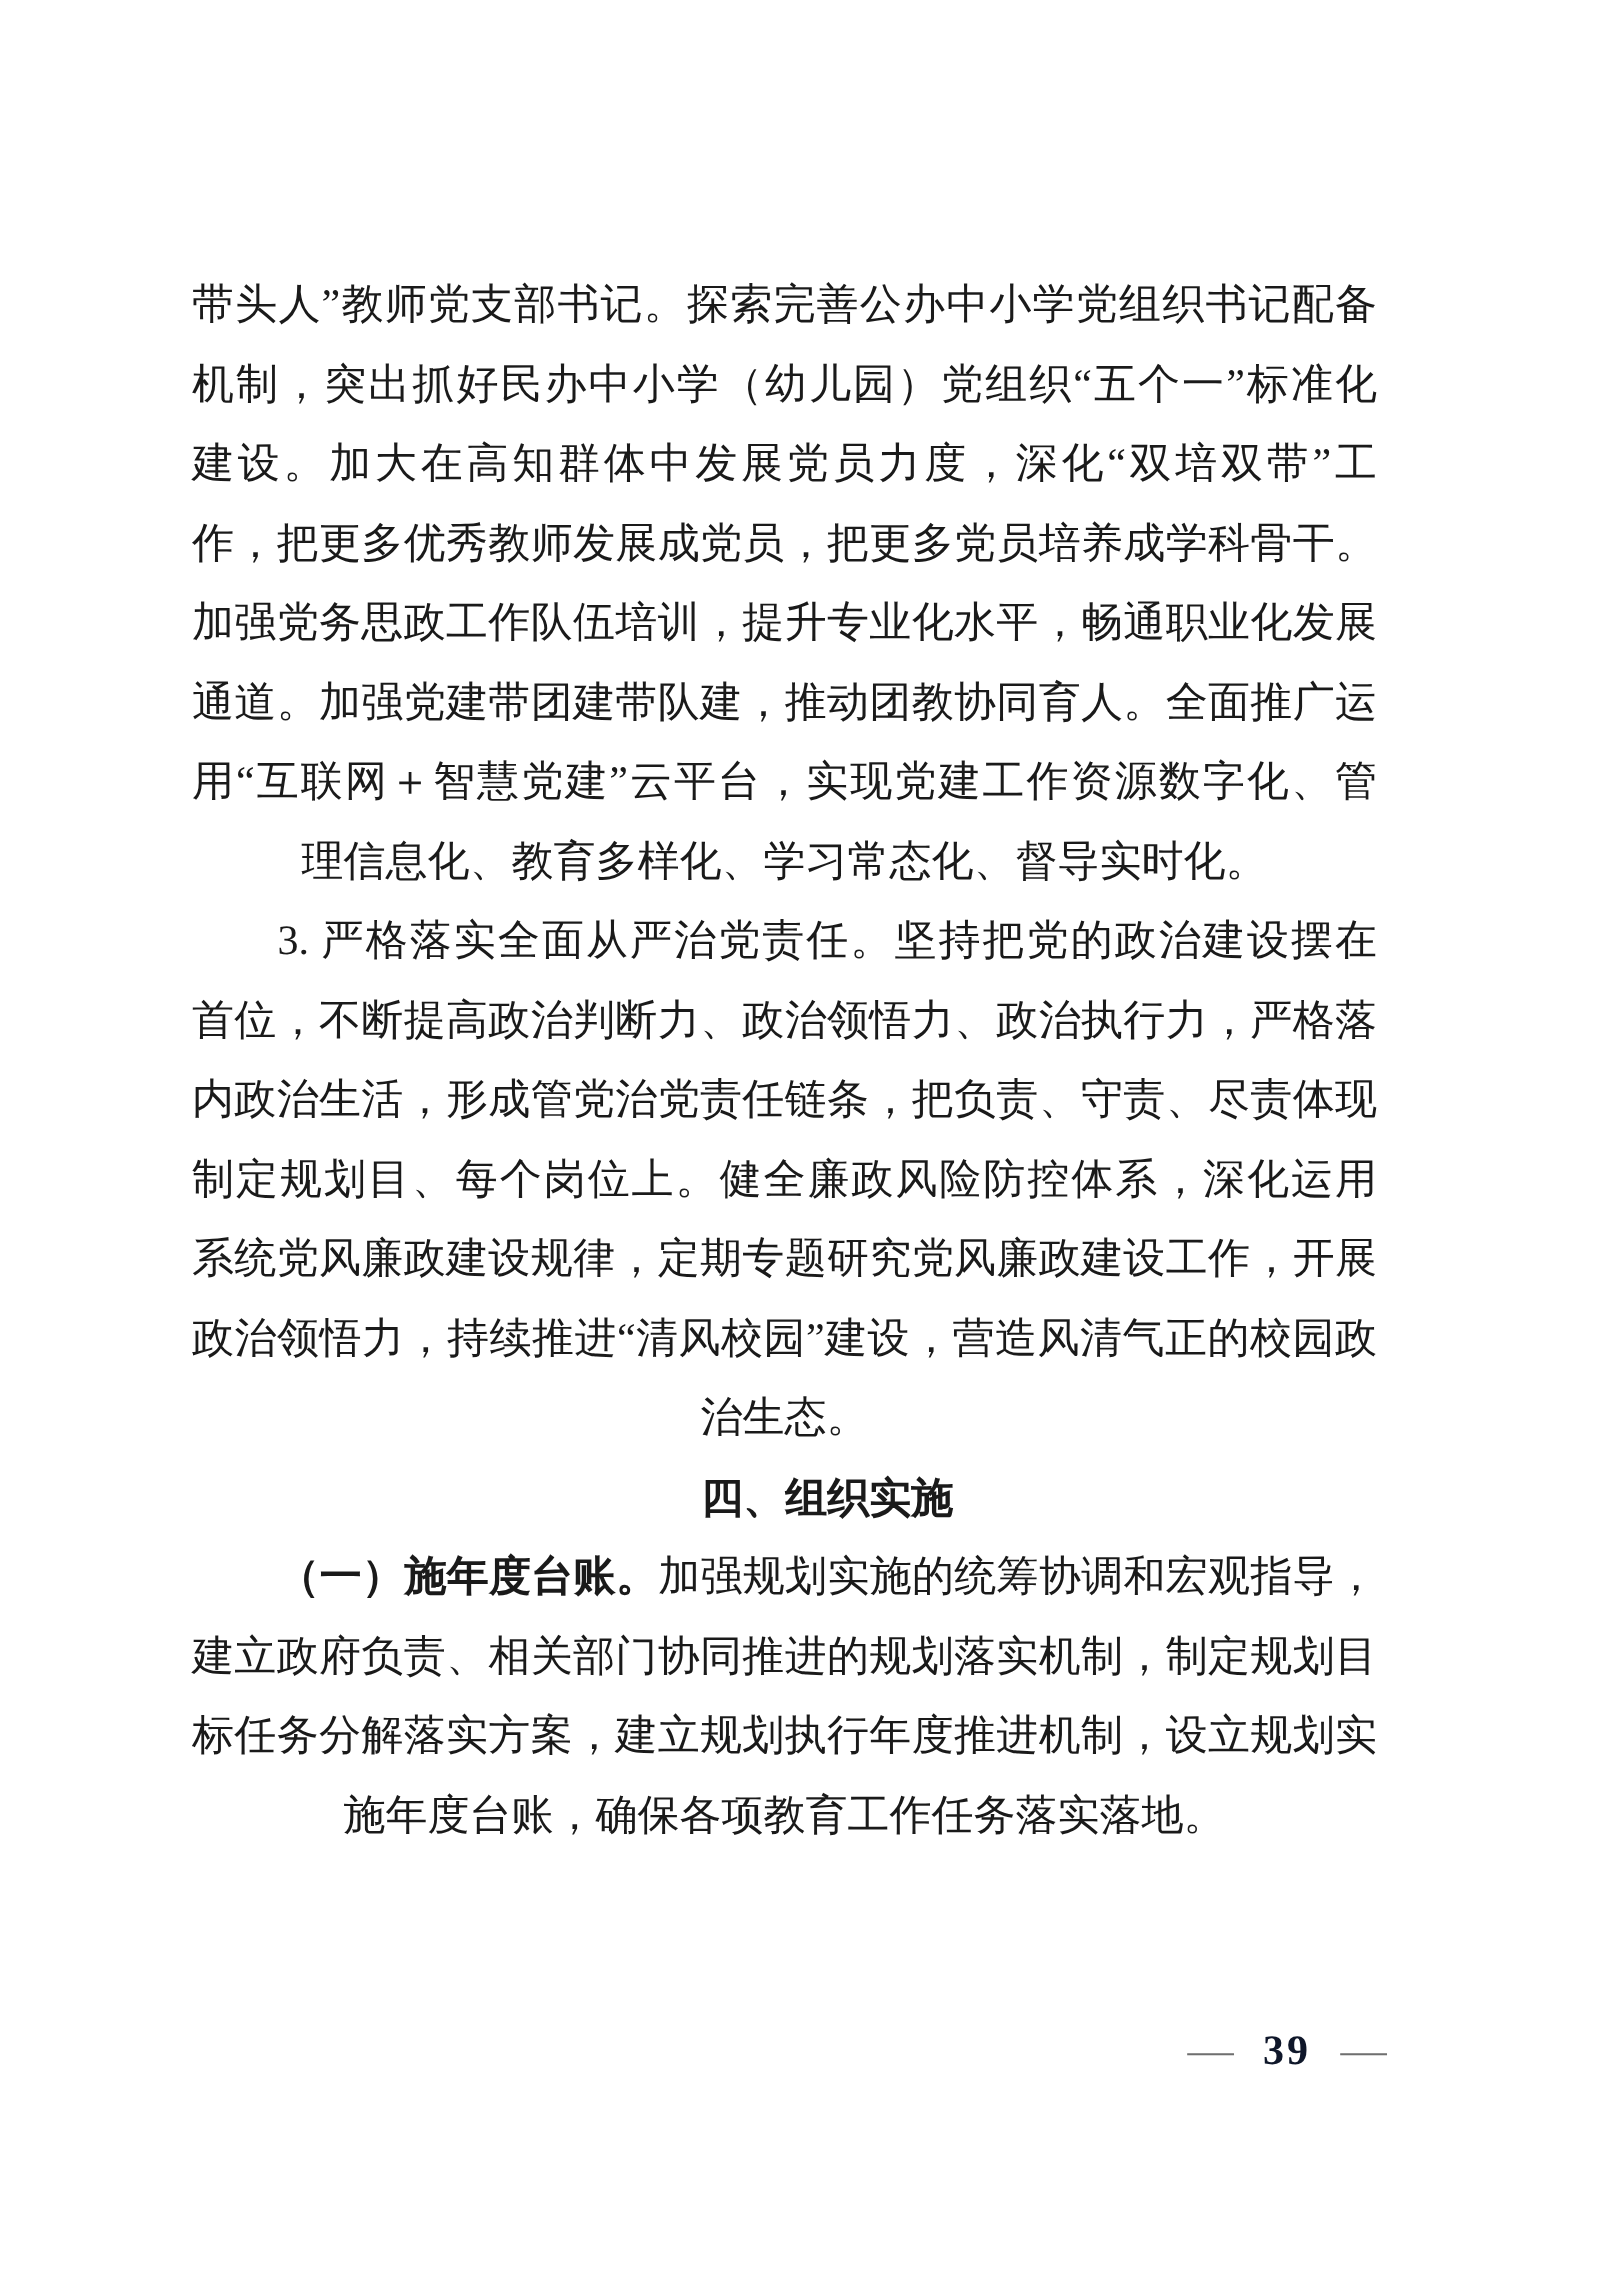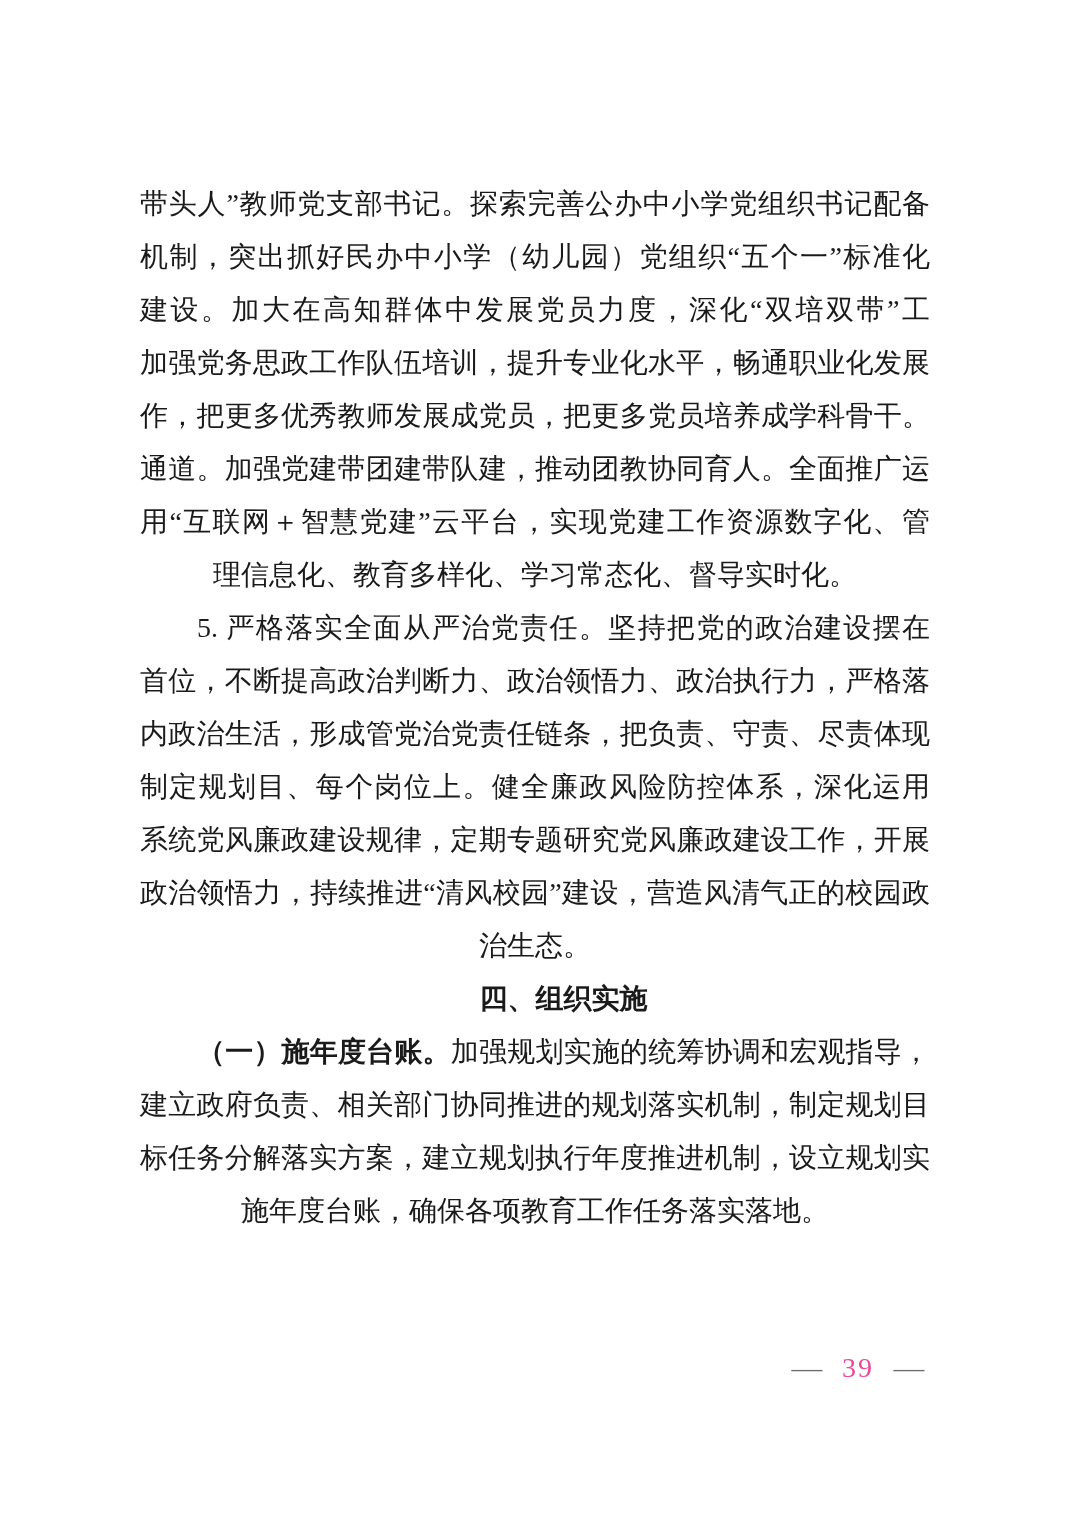--- a/index.html
+++ b/index.html
@@ -15,21 +15,21 @@
     overflow: hidden;
   }
   .page {
     position: relative;
     width: 1074px;
     height: 1520px;
     background: #ffffff;
   }
   .content {
     position: absolute;
-    left: 140px;
+    left: 128px;
     top: 177px;
     width: 790px;
   }
   .line {
     height: 53px;
     line-height: 53px;
     font-size: 28px;
     letter-spacing: 0;
     text-align: center;
   }
@@ -56,38 +56,39 @@
     align-items: center;
     gap: 21px;
     font-size: 28px;
     line-height: 42px;
   }
   .footer .dash {
     color: #6f6f6f;
     transform: scaleX(1.1);
   }
   .footer .num {
-    color: #ec4899;
+    color: #0f172a;
     letter-spacing: 2px;
+    font-weight: bold;
   }
 </style>
 </head>
 <body>
 
 <div class="page">
   <div class="content">
       <div class="line justify"><span class="seg">带头人”教师党支部书记。探索完善公办中小学党组织书记配备</span></div>
       <div class="line justify"><span class="seg">机制，突出抓好民办中小学（幼儿园）党组织“五个一”标准化</span></div>
       <div class="line justify"><span class="seg">建设。加大在高知群体中发展党员力度，深化“双培双带”工</span></div>
+      <div class="line justify"><span class="seg">作，把更多优秀教师发展成党员，把更多党员培养成学科骨干。</span></div>
       <div class="line justify"><span class="seg">加强党务思政工作队伍培训，提升专业化水平，畅通职业化发展</span></div>
-      <div class="line justify"><span class="seg">作，把更多优秀教师发展成党员，把更多党员培养成学科骨干。</span></div>
       <div class="line justify"><span class="seg">通道。加强党建带团建带队建，推动团教协同育人。全面推广运</span></div>
       <div class="line justify"><span class="seg">用“互联网＋智慧党建”云平台，实现党建工作资源数字化、管</span></div>
       <div class="line"><span class="seg">理信息化、教育多样化、学习常态化、督导实时化。</span></div>
-      <div class="line justify indent"><span class="seg">5. 严格落实全面从严治党责任。坚持把党的政治建设摆在</span></div>
+      <div class="line justify indent"><span class="seg">3. 严格落实全面从严治党责任。坚持把党的政治建设摆在</span></div>
       <div class="line justify"><span class="seg">首位，不断提高政治判断力、政治领悟力、政治执行力，严格落</span></div>
       <div class="line justify"><span class="seg">内政治生活，形成管党治党责任链条，把负责、守责、尽责体现</span></div>
       <div class="line justify"><span class="seg">制定规划目、每个岗位上。健全廉政风险防控体系，深化运用</span></div>
       <div class="line justify"><span class="seg">系统党风廉政建设规律，定期专题研究党风廉政建设工作，开展</span></div>
       <div class="line justify"><span class="seg">政治领悟力，持续推进“清风校园”建设，营造风清气正的校园政</span></div>
       <div class="line"><span class="seg">治生态。</span></div>
       <div class="line indent heading"><span class="seg bold">四、组织实施</span></div>
       <div class="line justify indent"><span class="seg bold">（一）施年度台账。</span><span class="seg">加强规划实施的统筹协调和宏观指导，</span></div>
       <div class="line justify"><span class="seg">建立政府负责、相关部门协同推进的规划落实机制，制定规划目</span></div>
       <div class="line justify"><span class="seg">标任务分解落实方案，建立规划执行年度推进机制，设立规划实</span></div>

